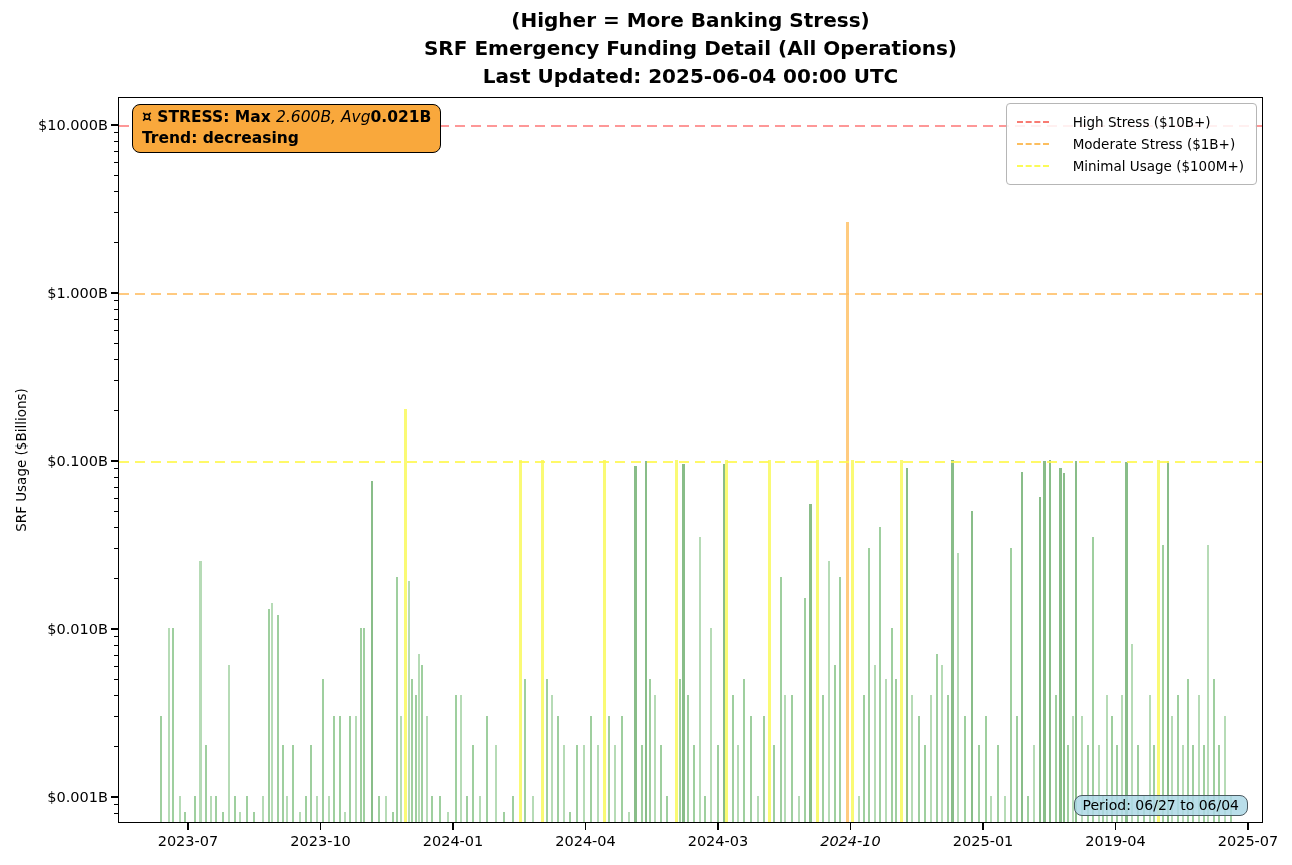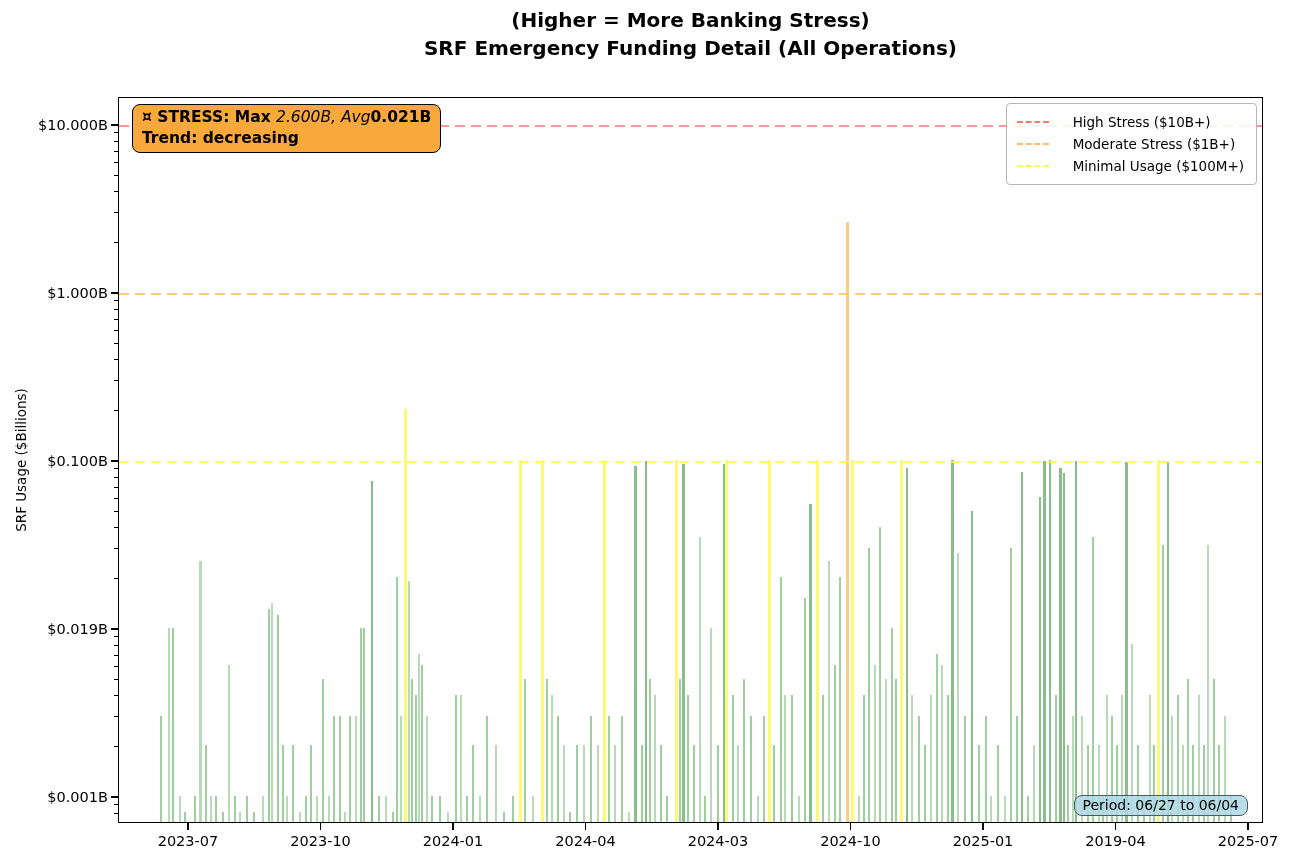--- a/index.html
+++ b/index.html
@@ -43,32 +43,33 @@
        border:1.3px solid #4c5a61;border-radius:8px;padding:1px 8px 2px 8px;font-size:14px;white-space:nowrap;}
 </style>
 </head>
 <body>
 
 <div id="fig">
 
   <div class="title-block">
     <div>(Higher = More Banking Stress)</div>
     <div>SRF Emergency Funding Detail (All Operations)</div>
+    <div>Last Updated: 2025-06-04 00:00 UTC</div>
   </div>
 
   <div class="ylabel">SRF Usage ($Billions)</div>
 
   <div id="yticks">
       <div class="ytick-label" style="top: 115px;">$10.000B</div>
       <div class="ytick-major" style="top: 124.25px;"></div>
       <div class="ytick-label" style="top: 283px;">$1.000B</div>
       <div class="ytick-major" style="top: 292.25px;"></div>
       <div class="ytick-label" style="top: 451px;">$0.100B</div>
       <div class="ytick-major" style="top: 460.25px;"></div>
-      <div class="ytick-label" style="top: 619px;">$0.019B</div>
+      <div class="ytick-label" style="top: 619px;">$0.010B</div>
       <div class="ytick-major" style="top: 628.25px;"></div>
       <div class="ytick-label" style="top: 787px;">$0.001B</div>
       <div class="ytick-major" style="top: 796.25px;"></div>
       <div class="ytick-minor" style="top: 812.781px;"></div>
       <div class="ytick-minor" style="top: 804.187px;"></div>
       <div class="ytick-minor" style="top: 745.927px;"></div>
       <div class="ytick-minor" style="top: 716.344px;"></div>
       <div class="ytick-minor" style="top: 695.354px;"></div>
       <div class="ytick-minor" style="top: 679.073px;"></div>
       <div class="ytick-minor" style="top: 665.771px;"></div>
@@ -105,21 +106,21 @@
       <div class="xtick-label" style="left: 187.959px;">2023-07</div>
       <div class="xtick-major" style="left: 319.8px;"></div>
       <div class="xtick-label" style="left: 320.55px;">2023-10</div>
       <div class="xtick-major" style="left: 452.277px;"></div>
       <div class="xtick-label" style="left: 453.027px;">2024-01</div>
       <div class="xtick-major" style="left: 584.754px;"></div>
       <div class="xtick-label" style="left: 585.504px;">2024-04</div>
       <div class="xtick-major" style="left: 717.23px;"></div>
       <div class="xtick-label" style="left: 717.98px;">2024-03</div>
       <div class="xtick-major" style="left: 849.707px;"></div>
-      <div class="xtick-label" style="left: 850.457px;">2024-10</div>
+      <div class="xtick-label" style="left: 850.457px; font-style: italic;">2024-10</div>
       <div class="xtick-major" style="left: 982.297px;"></div>
       <div class="xtick-label" style="left: 983.047px;">2025-01</div>
       <div class="xtick-major" style="left: 1114.77px;"></div>
       <div class="xtick-label" style="left: 1115.52px;">2019-04</div>
       <div class="xtick-major" style="left: 1247.25px;"></div>
       <div class="xtick-label" style="left: 1248px;">2025-07</div>
     </div>
 
   <div id="plot">
 

